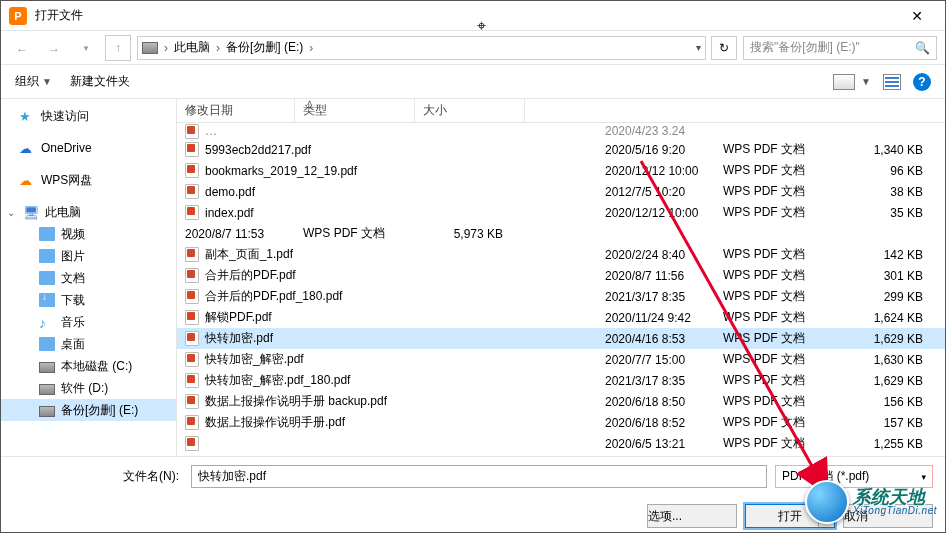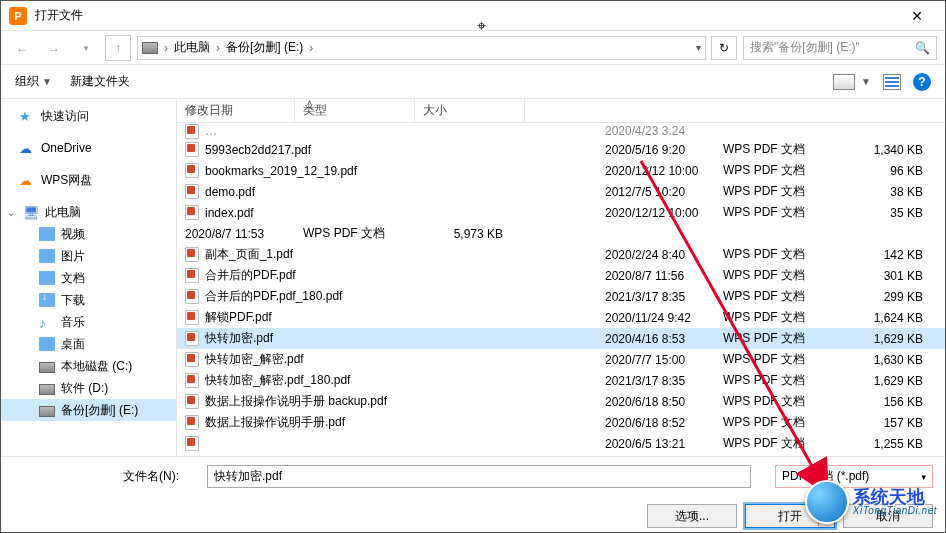--- a/index.html
+++ b/index.html
@@ -51,34 +51,34 @@
 .rows { flex:1; overflow:hidden; }
 .row { display:flex; height:21px; align-items:center; }
 .row.trunc { height:16px; overflow:hidden; color:#888;}
 .row.sel { background:#cde8ff; }
 .row .cell { padding-left:8px; overflow:hidden; text-overflow:ellipsis; white-space:nowrap; }
 .row .c-name { display:flex; align-items:center; gap:6px; }
 .row .c-size { text-align:right; padding-right:22px; }
 .pdf-ic { width:14px; height:15px; background:#fff; border:1px solid #bbb; border-radius:1px; position:relative; flex:none; }
 .pdf-ic:before { content:""; position:absolute; left:1px; top:1px; width:8px; height:8px; background:#d24726; border-radius:1px; }
 .bottombar { border-top:1px solid #e5e5e5; padding:8px 12px 10px; }
-.fn-row { display:flex; align-items:center; gap:24px; margin-bottom:16px; }
+.fn-row { display:flex; align-items:center; gap:8px; margin-bottom:16px; }
 .fn-label { width:170px; text-align:right; padding-right:4px; }
 .fn-input { flex:1; height:23px; border:1px solid #aaa; padding:0 6px; }
 .fn-filter { width:158px; height:23px; border:1px solid #fca5a5; padding:0 6px; display:flex; align-items:center; justify-content:space-between; }
 .btn-row { display:flex; justify-content:flex-end; gap:8px; }
-.btn { width:90px; height:24px; border:1px solid #aaa; background:#f0f0f0; display:flex; align-items:center; justify-content:center; }
+.btn { width:90px; height:24px; border:1px solid #aaa; background:#f0f0f0; display:flex; align-items:center; justify-content:flex-start; }
 .btn.primary { box-shadow:0 0 0 2px rgba(0,120,215,.5); border-color:#0078d7; }
 .btn-drop{ width:16px; border-left:1px solid #aaa; height:100%; display:flex; align-items:center; justify-content:center; font-size:9px;}
 .arrow { position:absolute; pointer-events:none; }
 .arrow svg { overflow:visible; }
 .watermark-box{position:absolute;right:8px;bottom:8px;display:flex;align-items:center;gap:4px;}
 .watermark-bg{width:44px;height:44px;border-radius:50%;background:radial-gradient(circle at 30% 30%, #7dd5ff, #0a6ec9);border:2px solid #fff;box-shadow:0 2px 5px rgba(0,0,0,.4);}
 .wm-text{display:flex;flex-direction:column;line-height:1;}
-.wm-text .l1{font-size:18px;font-weight:bold;color:#1d4ed8;text-shadow:1px 1px #fff;}
+.wm-text .l1{font-size:18px;font-weight:bold;color:#0f766e;font-style:italic;text-shadow:1px 1px #fff;}
 .wm-text .l2{font-size:10px;color:#0a5fa0;font-style:italic;letter-spacing:0.5px;}
 .cursor-ptr{position:absolute;left:476px;top:16px;font-size:16px;color:#222;}
 </style>
 </head>
 <body>
 
 <div class="titlebar">
   <div class="app-icon">P</div>
   <div class="title">打开文件</div>
   <div class="close">✕</div>

